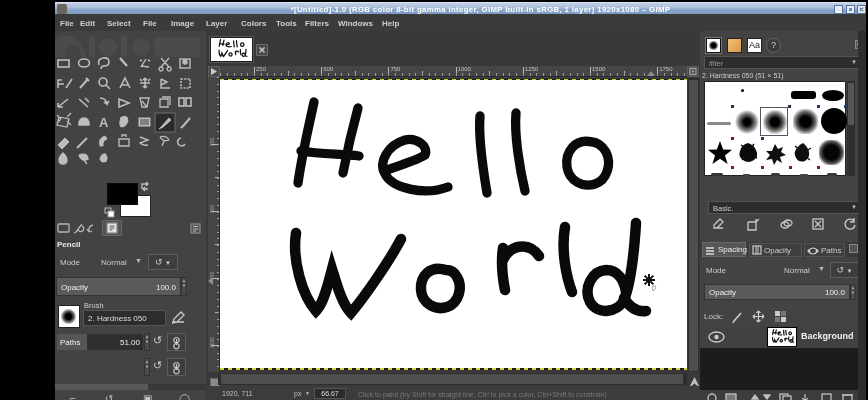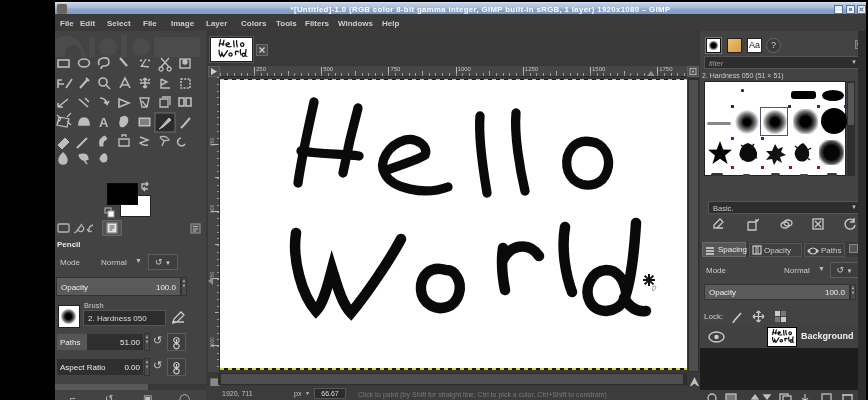--- a/index.html
+++ b/index.html
@@ -186,24 +186,20 @@
     <span class="abs" style="right:3px;top:4px;font-size:8px;color:#eee;">51.00</span>
   </div>
   <div class="abs" style="left:89px;top:302px;width:6px;height:18px;background:#4a4a4a;border:1px solid #333;color:#bbb;font-size:4px;line-height:5px;text-align:center;">▲<br>▼</div>
   <div class="abs" style="left:98px;top:303px;font-size:11px;color:#ccc;">↺</div>
   <div class="abs" style="left:112px;top:302px;width:19px;height:18px;background:#3e3e3e;border:1px solid #5c5c5c;">
     <svg width="17" height="16">
           <path d="M8.5,3.5 a2.7,2.7 0 1,1 -0.1,0 M8.5,9.5 a2.7,2.7 0 1,1 -0.1,0 M8.5,5 v6" stroke="#ccc" fill="none" stroke-width="1.2"></path>
         </svg>
   </div>
 
-  <div class="abs" style="left:1px;top:327px;width:88px;height:18px;background:#2f2f2f;border:1px solid #444;">
-    <span class="abs" style="left:3px;top:4px;font-size:8px;color:#eee;">Aspect Ratio</span>
-    <span class="abs" style="right:3px;top:4px;font-size:8px;color:#eee;">0.00</span>
-  </div>
   <div class="abs" style="left:89px;top:327px;width:6px;height:18px;background:#4a4a4a;border:1px solid #333;color:#bbb;font-size:4px;line-height:5px;text-align:center;">▲<br>▼</div>
   <div class="abs" style="left:98px;top:328px;font-size:11px;color:#ccc;">↺</div>
   <div class="abs" style="left:112px;top:327px;width:19px;height:18px;background:#3e3e3e;border:1px solid #5c5c5c;">
     <svg width="17" height="16">
           <path d="M8.5,3.5 a2.7,2.7 0 1,1 -0.1,0 M8.5,9.5 a2.7,2.7 0 1,1 -0.1,0 M8.5,5 v6" stroke="#ccc" fill="none" stroke-width="1.2"></path>
         </svg>
   </div>
 
   <div class="abs" style="left:0px;top:353px;width:93px;height:6px;background:#585858;"></div>
   <div class="abs" style="left:93px;top:353px;width:58px;height:6px;background:#383838;"></div>

